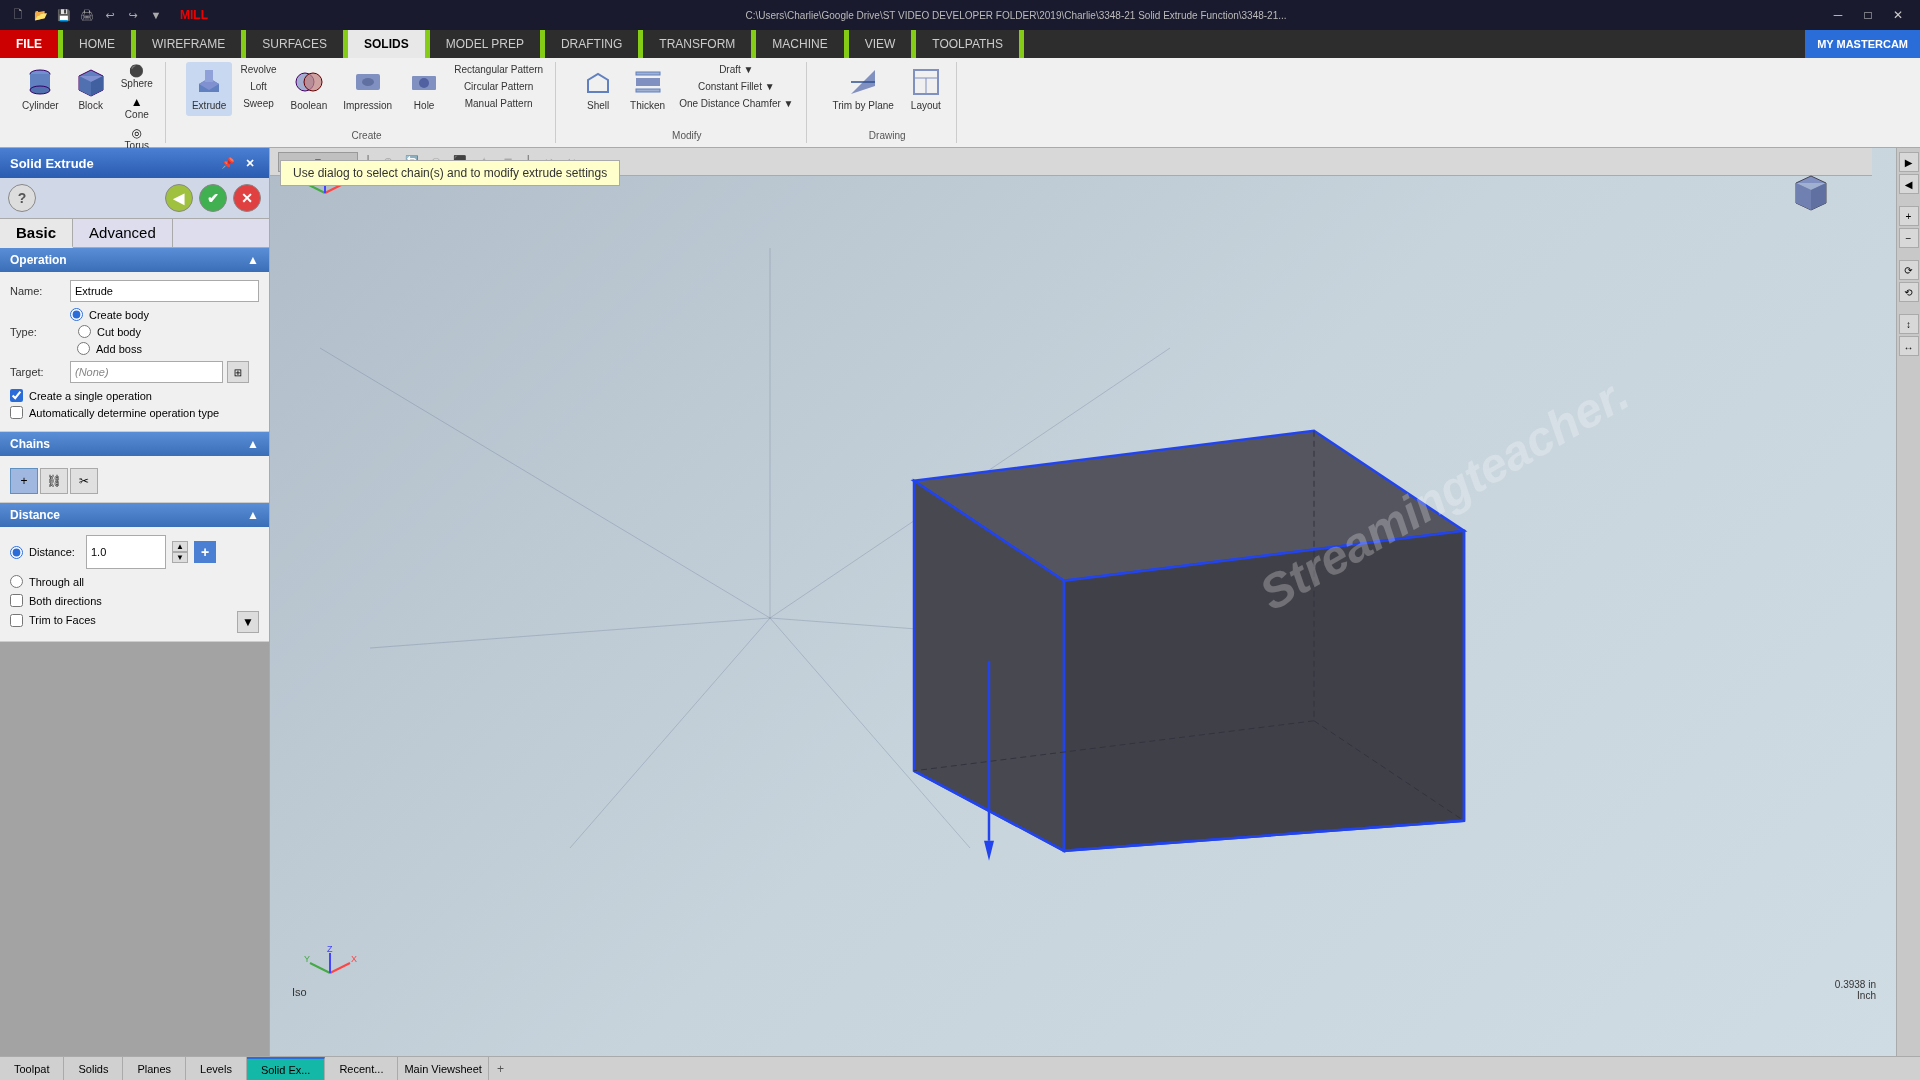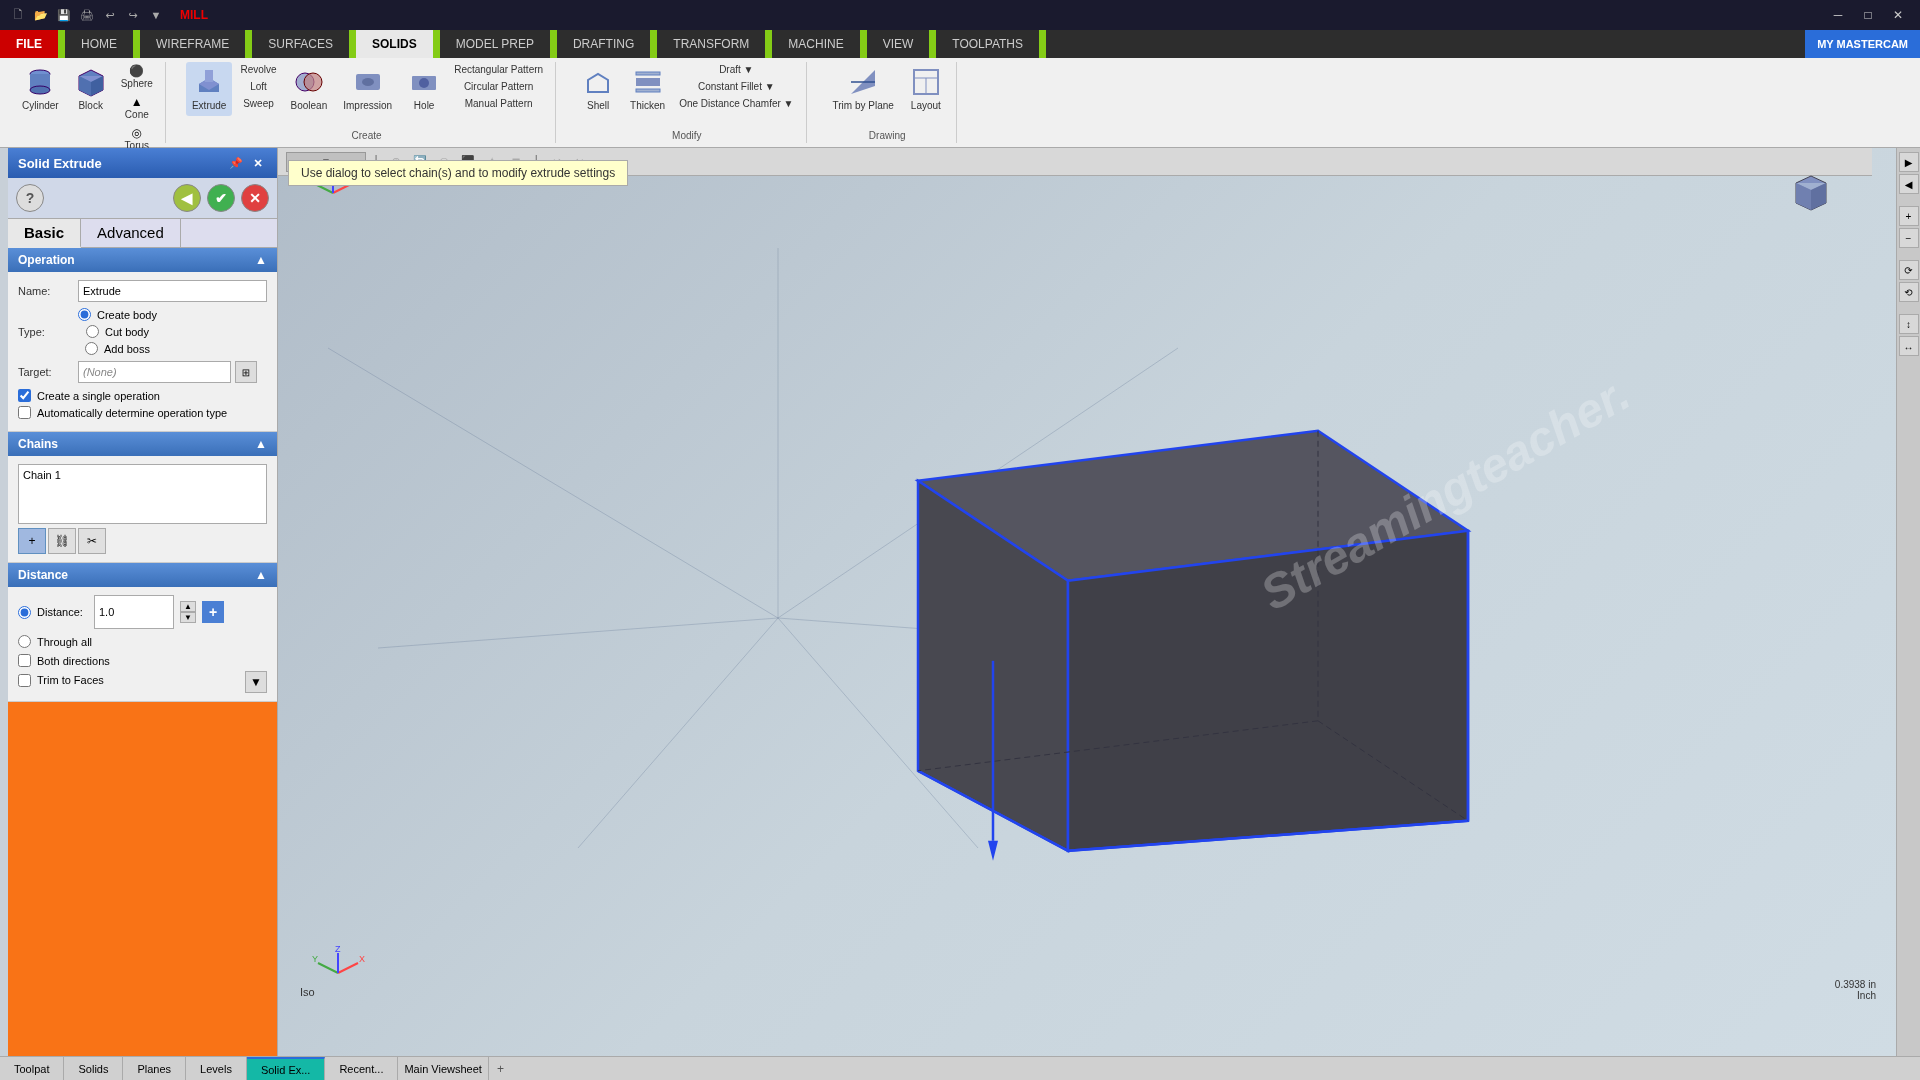--- a/index.html
+++ b/index.html
@@ -16,21 +16,21 @@
 
     
     .toolbar-icons { display: flex; align-items: center; gap: 3px; }
     .tb-icon { width: 20px; height: 20px; display: flex; align-items: center; justify-content: center; color: #aaa; font-size: 11px; cursor: pointer; }
 
     
     #ribbon-tabs {
       height: 28px; background: #2d2d2d; display: flex; align-items: stretch;
     }
     .ribbon-tab {
-      padding: 0 16px; display: flex; align-items: center; cursor: pointer; font-size: 12px; color: #ccc; border-right: 7px solid #84cc16;
+      padding: 0 16px; display: flex; align-items: center; cursor: pointer; font-size: 12px; color: #ccc; border-right: 5px solid #84cc16;
     }
     .ribbon-tab.active { background: #e8e8e8; color: #000; font-weight: bold; }
     .ribbon-tab.file { background: #c00; color: white; font-weight: bold; }
 
     
     #ribbon {
       height: 90px; background: #f0f0f0; border-bottom: 1px solid #aaa; display: flex; align-items: stretch; padding: 4px 8px; gap: 12px;
     }
     .ribbon-group {
       display: flex; flex-direction: column; align-items: center; border-right: 1px solid #ccc; padding: 0 8px;
@@ -46,21 +46,21 @@
     .ribbon-btn-small .btn-label { font-size: 10px; color: #333; }
 
     
     .my-mastercam { margin-left: auto; background: #2a6dd9; color: white; padding: 4px 12px; font-size: 11px; font-weight: bold; display: flex; align-items: center; }
 
     
     #main { display: flex; height: calc(1080px - 30px - 28px - 90px - 24px); }
 
     
     #side-panel {
-      width: 270px; background: #f97316; border-right: 1px solid #aaa; display: flex; flex-direction: column; flex-shrink: 0; margin-left: 8px;
+      width: 270px; background: #a3a3a3; border-right: 1px solid #aaa; display: flex; flex-direction: column; flex-shrink: 0;
     }
     .panel-title-bar {
       background: linear-gradient(to bottom, #4a7fd4, #2a5cb0); color: white; padding: 6px 10px; font-size: 13px; font-weight: bold; display: flex; align-items: center; justify-content: space-between;
     }
     .panel-controls { display: flex; gap: 4px; }
     .panel-btn { width: 18px; height: 18px; display: flex; align-items: center; justify-content: center; color: white; font-size: 11px; cursor: pointer; }
 
     
     .wizard-bar {
       background: #d0d8e8; padding: 6px 8px; display: flex; align-items: center; gap: 6px; border-bottom: 1px solid #aaa;
@@ -179,20 +179,21 @@
       <div class="tb-icon">🗋</div>
       <div class="tb-icon">📂</div>
       <div class="tb-icon">💾</div>
       <div class="tb-icon">🖨</div>
       <div class="tb-icon">↩</div>
       <div class="tb-icon">↪</div>
       <div class="tb-icon">▼</div>
     </div>
     <span style="color:#e00; font-weight:bold; font-size:12px; margin-left:8px;">MILL</span>
   </div>
+  <div class="title-center">C:\Users\Charlie\Google Drive\ST VIDEO DEVELOPER FOLDER\2019\Charlie\3348-21 Solid Extrude Function\3348-21...</div>
   <div class="win-controls">
     <div class="win-btn">─</div>
     <div class="win-btn">□</div>
     <div class="win-btn close">✕</div>
   </div>
 </div>
 
 <div id="ribbon-tabs">
   <div class="ribbon-tab file">FILE</div>
   <div class="ribbon-tab">HOME</div>
@@ -445,23 +446,20 @@
         </label>
       </div>
     </div>
 
     <div class="panel-section">
       <div class="section-header">
         <span>Chains</span>
         <span>▲</span>
       </div>
       <div class="section-body">
-        <div class="chains-list">
-          <div>Chain 1</div>
-        </div>
         <div class="chains-toolbar">
           <div class="chains-btn active">+</div>
           <div class="chains-btn">⛓</div>
           <div class="chains-btn">✂</div>
         </div>
       </div>
     </div>
 
     <div class="panel-section">
       <div class="section-header">

